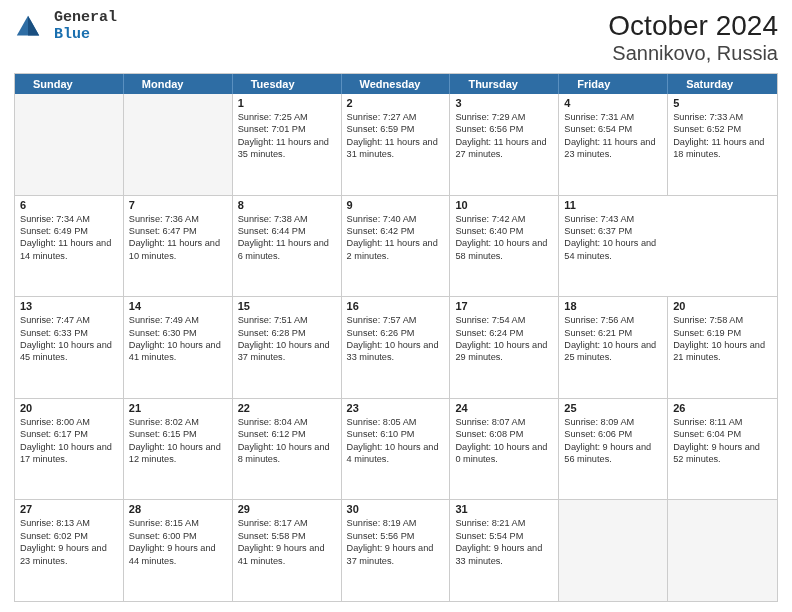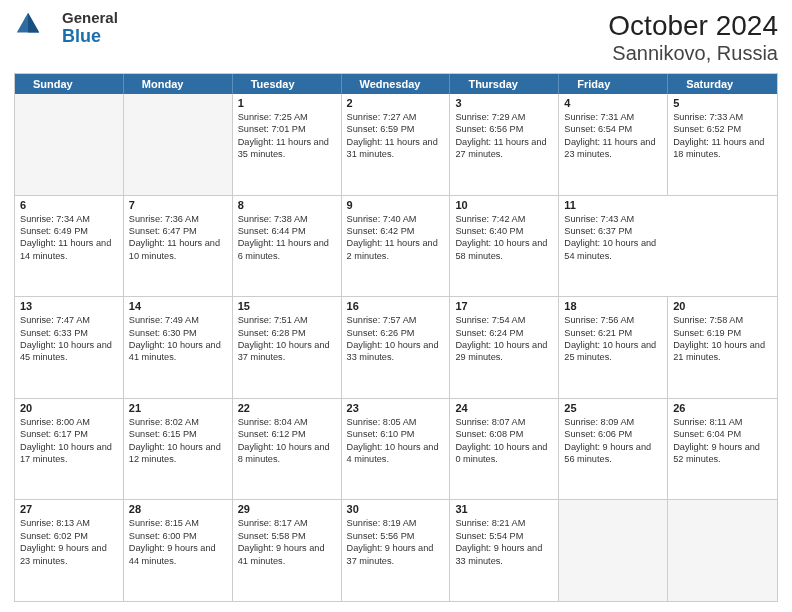--- a/index.html
+++ b/index.html
@@ -18,35 +18,36 @@
       flex-direction: column;
     }
     .header {
       display: flex;
       justify-content: space-between;
       align-items: flex-start;
       margin-bottom: 8px;
     }
     .logo {
       display: flex;
-      align-items: flex-start;
-      gap: 20px;
+      align-items: center;
+      gap: 12px;
+      font-family: Liberation Mono, monospace;
     }
     .logo-text {
       display: flex;
       flex-direction: column;
       line-height: 1.1;
     }
     .logo-general {
       font-size: 15px;
       font-weight: bold;
       color: #333;
     }
     .logo-blue {
-      font-size: 18px;
+      font-size: 15px;
       font-weight: bold;
       color: #1a6faf;
     }
     .logo-icon {
       width: 28px;
       height: 28px;
     }
     .title-block {
       text-align: right;
     }

